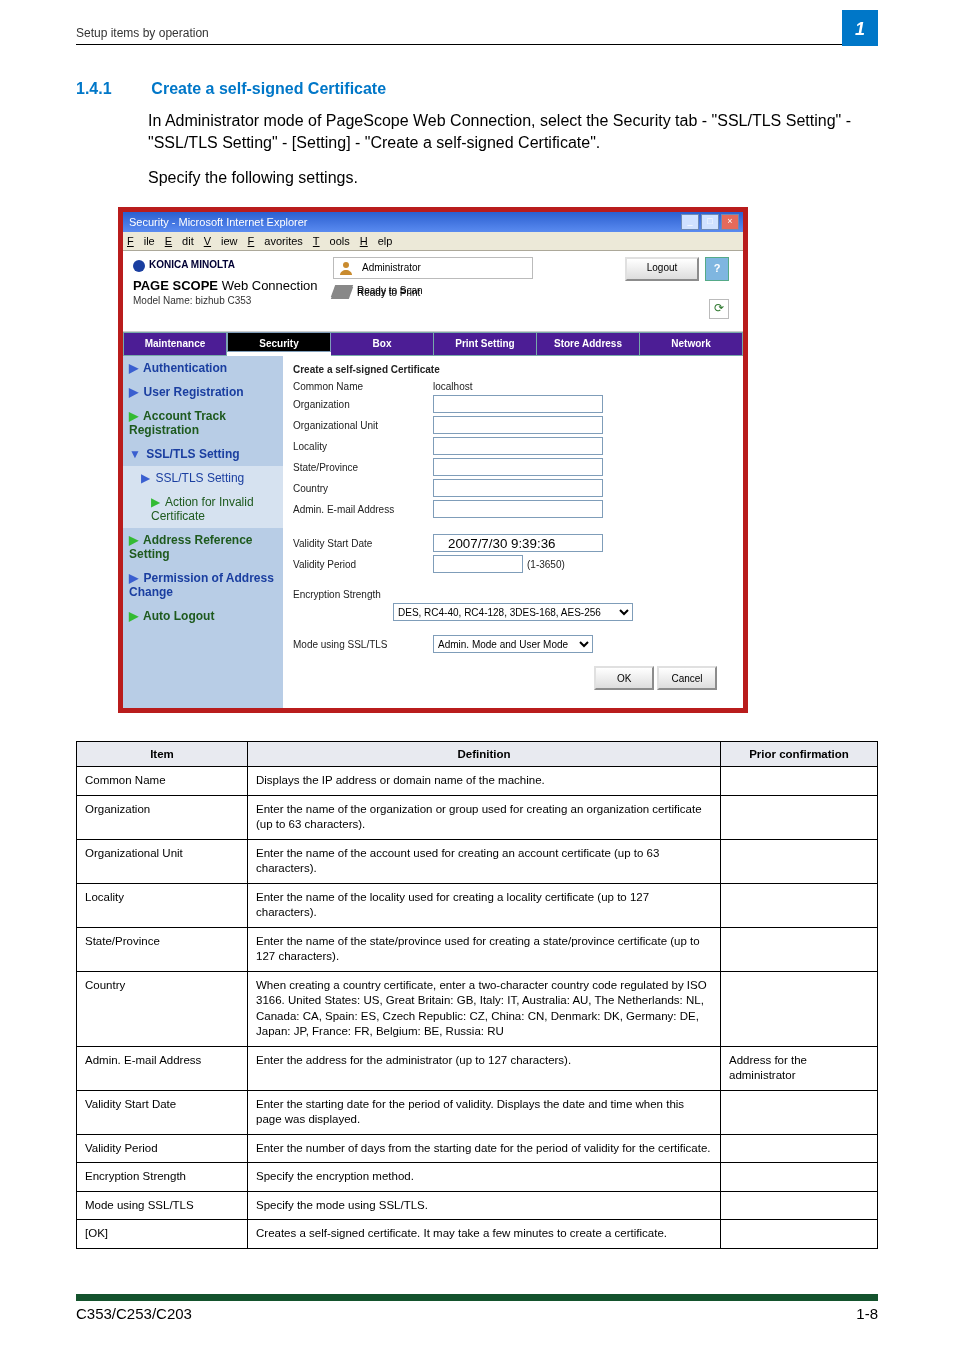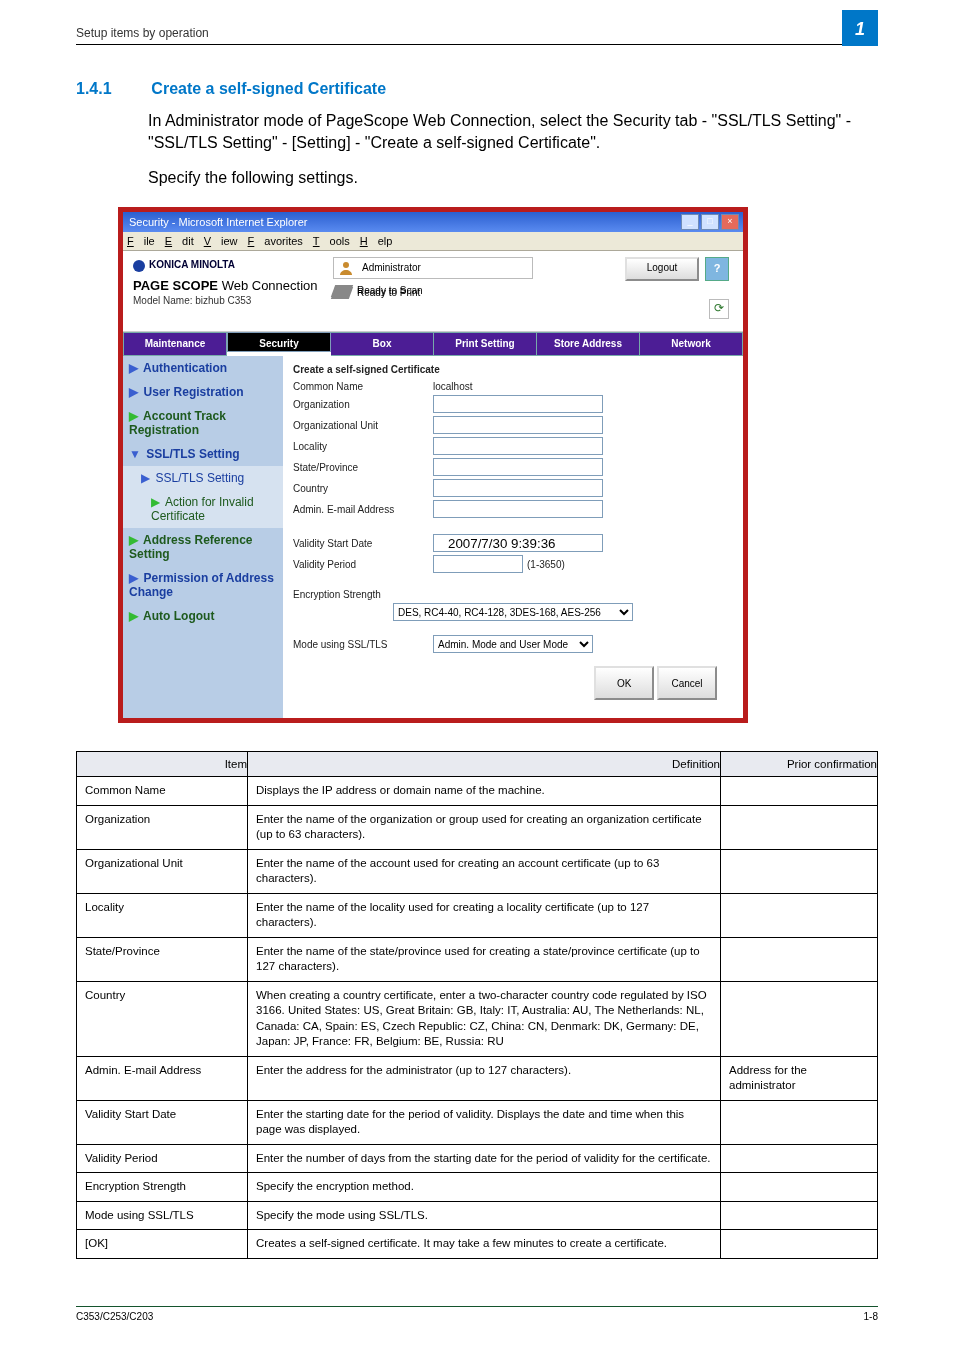--- a/index.html
+++ b/index.html
@@ -43,28 +43,28 @@
   .side-item{padding:5px 6px;color:#1e5a1e;font-weight:bold}
   .side-item .arr{color:#3b3;margin-right:2px}
   .side-item.blue{color:#1a3ea0}
   .side-item.blue .arr{color:#3a5fd0}
   .form-area{flex:1;padding:8px 10px;font-size:10px;color:#222}
   .form-title{font-weight:bold;margin-bottom:6px}
   .form-row{display:flex;margin:3px 0;align-items:center}
   .form-row .lbl{width:140px}
   .tin{height:16px;border:1px solid #7f9db9;padding:0 14px;background:#fff}.w2{width:140px}.w3{width:60px}
   .sel{height:18px;border:1px solid #7f9db9;background:#fff;font-size:10px}
-  .btn{width:60px;height:34px;border:2px outset #e0e0e0;background:linear-gradient(#fff,#ddd);font-size:10px}
+  .btn{width:60px;height:24px;border:2px outset #e0e0e0;background:linear-gradient(#fff,#ddd);font-size:10px}
   .form-btns{text-align:right;padding:10px 16px}
   .def-table{width:100%;border-collapse:collapse;margin-top:28px;font-size:11.5px}
-  .def-table th{background:#e8eaf0;border:1px solid #000;text-align:right;padding:6px 0;font-weight:normal}
+  .def-table th{background:#e8eaf0;border:1px solid #000;text-align:center;padding:6px 8px;font-weight:bold}
   .def-table td{border:1px solid #000;padding:6px 8px;vertical-align:top;line-height:1.35}
   .def-table td.c1{width:154px}
   .def-table td.c3{width:140px}
-  .ftr{position:absolute;left:76px;right:76px;bottom:28px;border-top:1px solid #14532d;padding-top:4px;font-size:10px}
+  .ftr{position:absolute;left:76px;right:76px;bottom:28px;border-top:7px solid #14532d;padding-top:4px;font-size:15px}
   .ftr .r{float:right}
 </style>
 </head>
 <body>
 
 <div class="page">
   <div class="hdr-text">Setup items by operation</div>
   <div class="hdr-line"></div>
   <div class="hdr-badge">
       <span>1</span>

